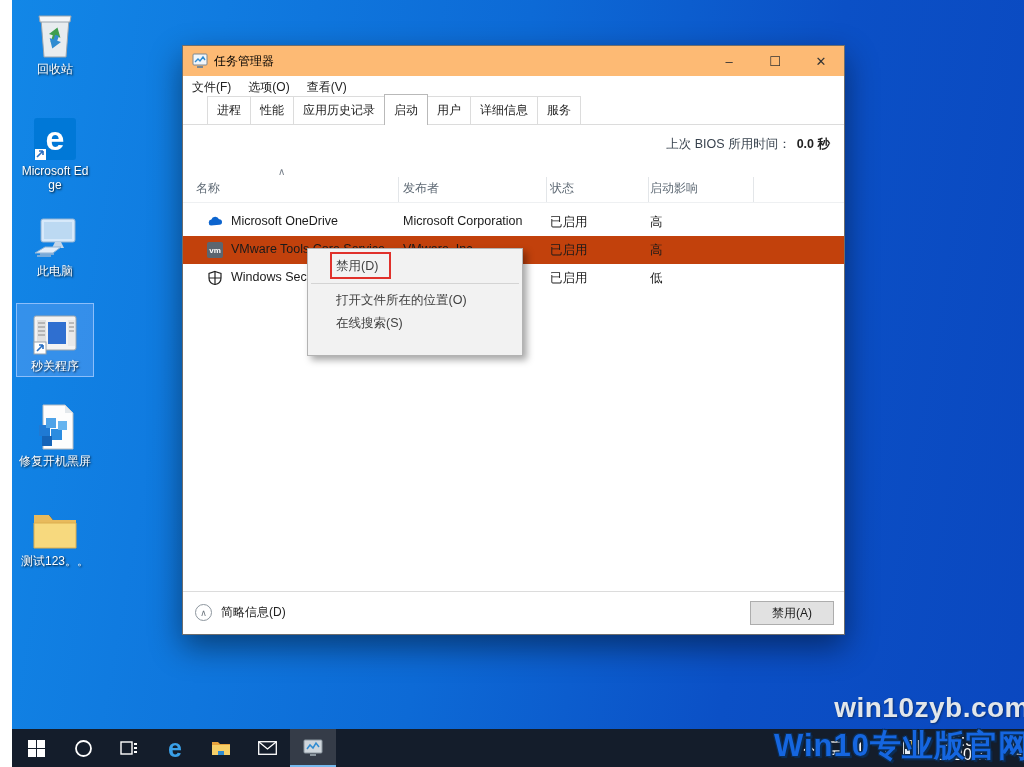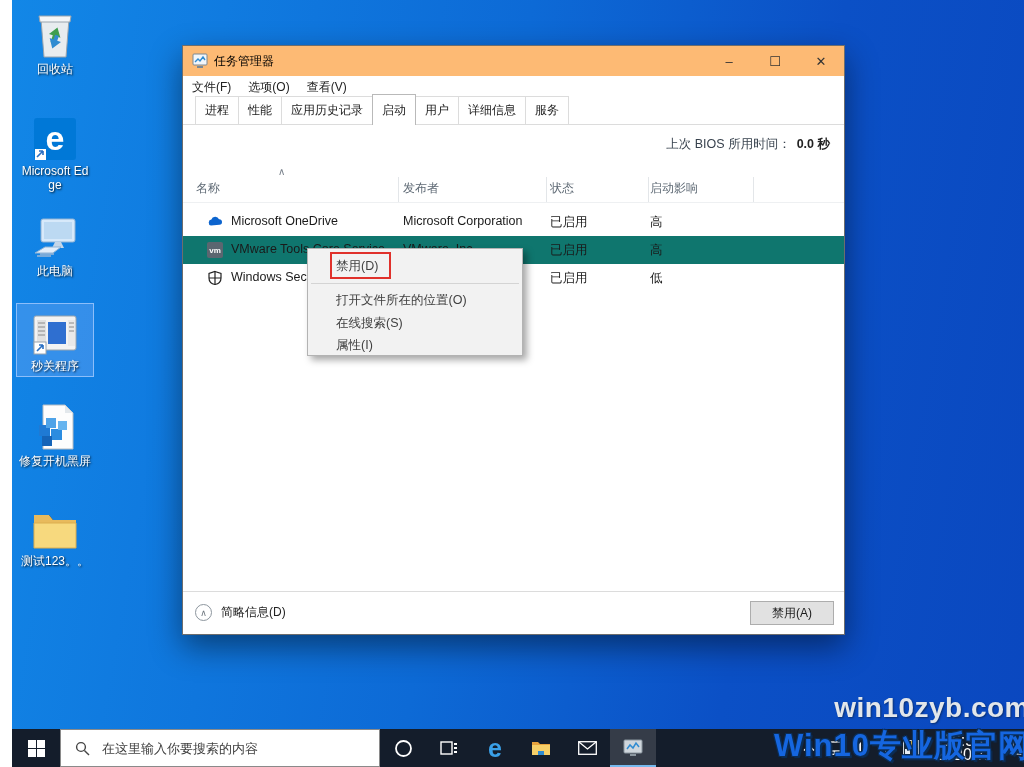--- a/index.html
+++ b/index.html
@@ -22,39 +22,39 @@
   .tm { position:absolute; left:170px; top:45px; width:663px; height:590px;
         background:#fff; border:1px solid #6d6d6d; box-shadow:0 12px 30px rgba(0,0,0,.45);
         font-size:12px; color:#1a1a1a; }
   .tm-titlebar { position:absolute; top:0; left:0; right:0; height:30px; display:flex; align-items:center; background:#fdba74; }
   .tm-titlebar .appicon { margin:0 6px 0 9px; display:flex; }
   .tm-title { font-size:12px; color:#000; }
   .tm-caption { position:absolute; right:0; top:0; height:30px; display:flex; }
   .capbtn { width:46px; height:30px; display:flex; align-items:center; justify-content:center; font-size:13px; color:#333; }
   .tm-menubar { position:absolute; top:30px; left:0; right:0; height:22px; display:flex; align-items:center; padding-left:9px; gap:17px; background:#fff; }
   .tm-menubar span { font-size:12px; color:#222; }
-  .tm-tabs { position:absolute; top:52px; left:0; right:0; height:27px; padding-left:12px; display:flex; align-items:flex-end; background:#fff; }
+  .tm-tabs { position:absolute; top:52px; left:0; right:0; height:27px; padding-left:24px; display:flex; align-items:flex-end; background:#fff; }
   .tab { padding:5px 9px 6px; border:1px solid #dcdcdc; border-bottom:none; margin-right:-1px; background:#fff; color:#222; position:relative; }
   .tab.active { border-color:#b9b9b9; padding-top:7px; z-index:2; }
   .tm-tabs::after { content:""; position:absolute; left:0; right:0; bottom:0; height:1px; background:#dcdcdc; z-index:1; }
   .tab.active::after { content:""; position:absolute; left:0; right:0; bottom:-1px; height:2px; background:#fff; z-index:3; }
 
   .tm-bios { position:absolute; top:90px; right:14px; color:#38424e; font-size:12.5px; }
   .tm-bios b { font-weight:bold; color:#222; margin-left:6px; }
 
   .tm-sortcaret { position:absolute; top:120px; left:95px; color:#7a828c; font-size:10px; }
   .tm-colhead { position:absolute; top:131px; left:0; right:0; height:26px; border-bottom:1px solid #eef0f2;padding-left:26px; }
   .tm-colhead .cl { position:absolute; bottom:5px; color:#5f6a75; font-size:12px; }
   .cl.c0 { left:13px; } .cl.c1 { left:220px; } .cl.c2 { left:367px; } .cl.c3 { left:467px; }
   .vline { position:absolute; top:0; bottom:0; width:1px; background:#e3e6e9; }
   .v0 { left:215px; } .v1 { left:363px; } .v2 { left:465px; } .v3 { left:570px; }
 
   .tm-rows { position:absolute; top:162px; left:0; right:0; }
   .trow { position:relative; height:28px; }
-  .trow.selected { background:#0f766e; }
+  .trow.selected { background:#c2410c; }
   .trow .ric { position:absolute; left:24px; top:6px; width:16px; height:16px; }
   .trow .cell { position:absolute; top:6px; font-size:12.5px; white-space:nowrap; overflow:hidden; }
   .cell.name { left:48px; width:166px; }
   .cell.pub  { left:220px; width:142px; }
   .cell.stat { left:367px; }
   .cell.imp  { left:467px; }
   .vmbadge { width:16px; height:16px; background:#5b6670; border-radius:2px; color:#fff; font-size:8px; font-weight:bold; display:flex; align-items:center; justify-content:center; }
 
   .tm-footer { position:absolute; left:0; right:0; bottom:0; height:43px; border-top:1px solid #dcdcdc; background:#fff; }
   .tm-footer .less { position:absolute; left:12px; top:12px; display:flex; align-items:center; gap:9px; color:#222; font-size:12px; }
@@ -272,39 +272,31 @@
       <div class="disable-btn">禁用(A)</div>
     </div>
   </div>
 
   <div class="ctxmenu">
     <div class="ctxitem ci0">禁用(D)</div>
     <div class="red-annotation"></div>
     <div class="ctxsep"></div>
     <div class="ctxitem ci2">在线搜索(S)</div>
     <div class="ctxitem ci1">打开文件所在的位置(O)</div>
-    <div class="ctxitem ci3">属性(I)</div>
   </div>
 
   <div class="taskbar">
     <div class="tb-start">
       <svg width="17" height="17" viewBox="0 0 17 17">
           <rect x="0" y="0" width="8" height="8" fill="#fff"></rect>
           <rect x="9" y="0" width="8" height="8" fill="#fff"></rect>
           <rect x="0" y="9" width="8" height="8" fill="#fff"></rect>
           <rect x="9" y="9" width="8" height="8" fill="#fff"></rect>
         </svg>
     </div>
-    <div class="tb-search">
-      <svg width="15" height="15" viewBox="0 0 15 15">
-          <circle cx="6" cy="6" r="4.4" fill="none" stroke="#454545" stroke-width="1.4"></circle>
-          <line x1="9.4" y1="9.4" x2="14" y2="14" stroke="#454545" stroke-width="1.4"></line>
-        </svg>
-      <input placeholder="在这里输入你要搜索的内容" style="">
-    </div>
     <div class="tb-btn">
       <svg width="19" height="19" viewBox="0 0 19 19">
           <circle cx="9.5" cy="9.5" r="7.5" fill="none" stroke="#fff" stroke-width="1.8"></circle>
         </svg>
     </div>
     <div class="tb-btn">
       <svg width="18" height="18" viewBox="0 0 18 18">
           <rect x="1" y="3" width="11" height="12" fill="none" stroke="#fff" stroke-width="1.4"></rect>
           <rect x="14" y="4" width="3" height="2" fill="#fff"></rect>
           <rect x="14" y="8" width="3" height="2" fill="#fff"></rect>

